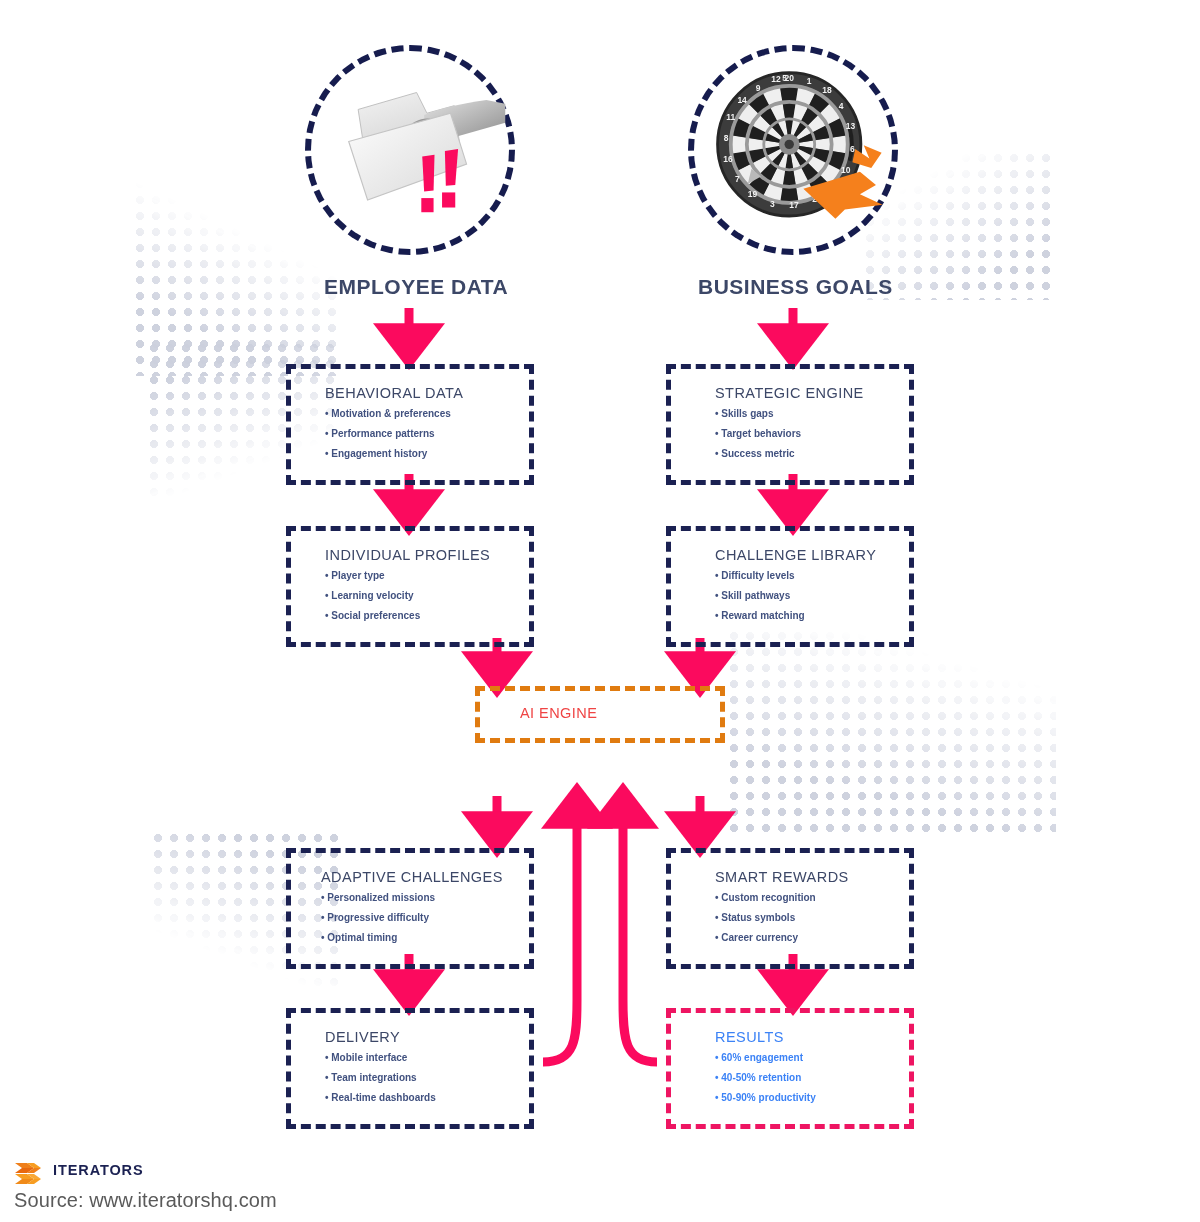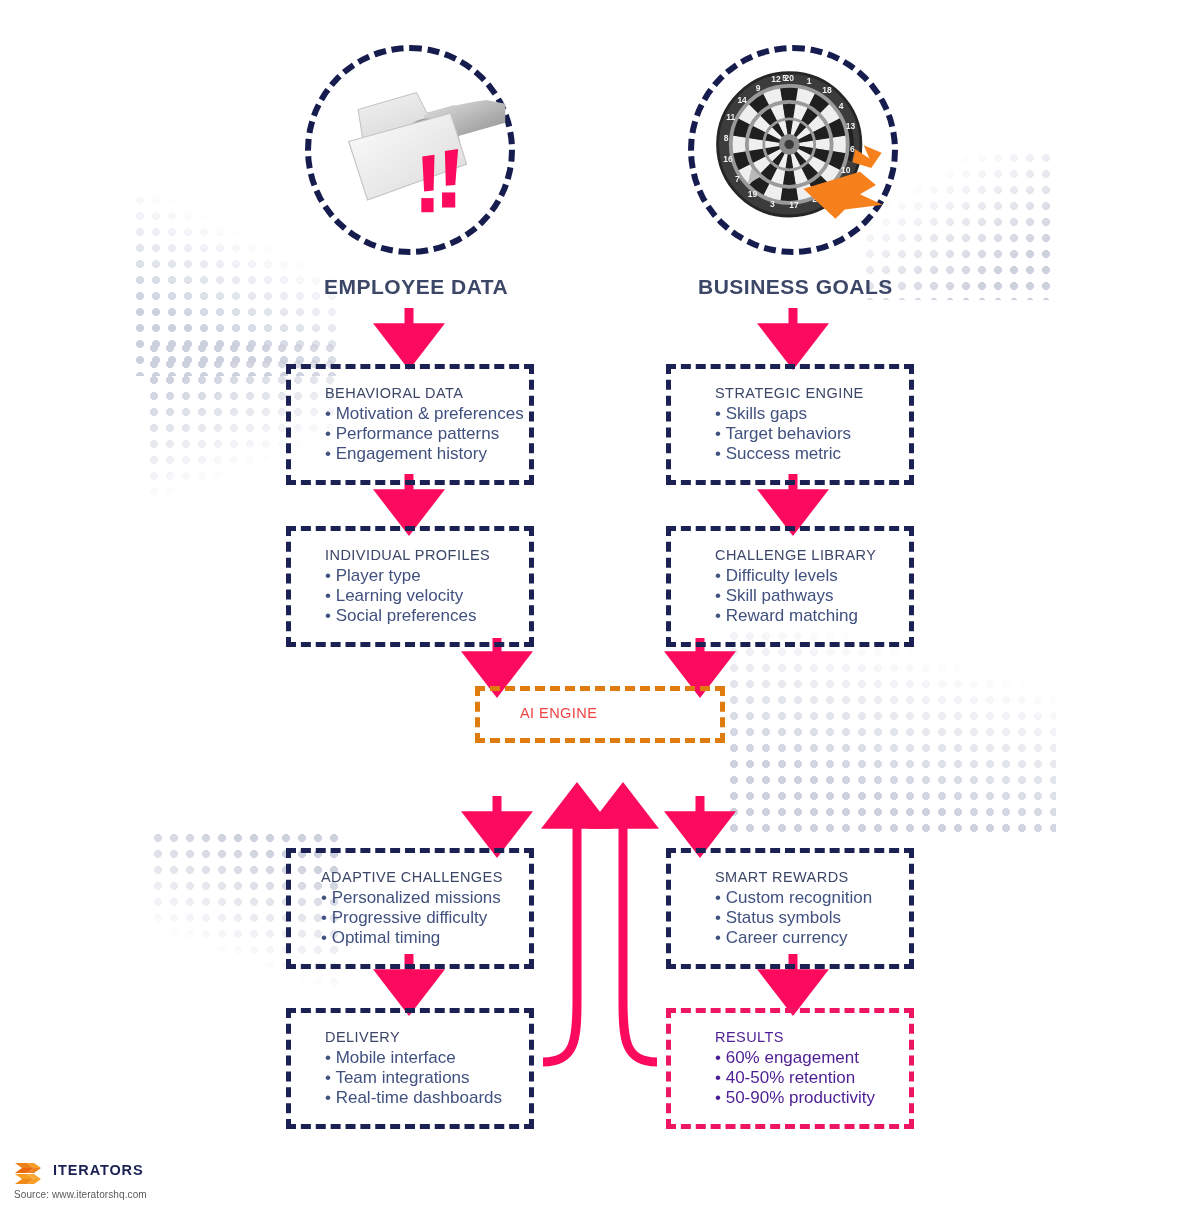--- a/index.html
+++ b/index.html
@@ -82,42 +82,43 @@
   .box h4 {
     font-size: 14.5px;
     font-weight: normal;
     letter-spacing: .45px;
     color: #3c4767;
     margin-bottom: 3px;
     white-space: nowrap;
   }
   .box ul { list-style: none; }
   .box li {
-    font-size: 17px;
+    font-size: 10px;
     line-height: 20px;
     color: #41517f;
     white-space: nowrap;
+    font-weight: bold;
   }
   .box li::before { content: "• "; }
   .box.ai h4, .box.ai li     { color: #ef4444; }
-  .box.result h4, .box.result li { color: #4c1d95; }
+  .box.result h4, .box.result li { color: #3b82f6; }
 
   
   .arrow { position: absolute; pointer-events: none; }
 
   
   #footer { position: absolute; left: 14px; top: 1162px; }
   .brand { display: flex; gap: 9px; }
   .brand-name {
     font-size: 14.5px; font-weight: bold;
     letter-spacing: .9px; color: #1b2152;
   }
   .source {
     margin-top: 3px;
-    font-size: 10px;
+    font-size: 20px;
     color: #5a5a5a;
     letter-spacing: .1px;
   }
 </style>
 </head>
 <body>
 
 <div id="page">
 
   <div class="dotfield f1"></div>

